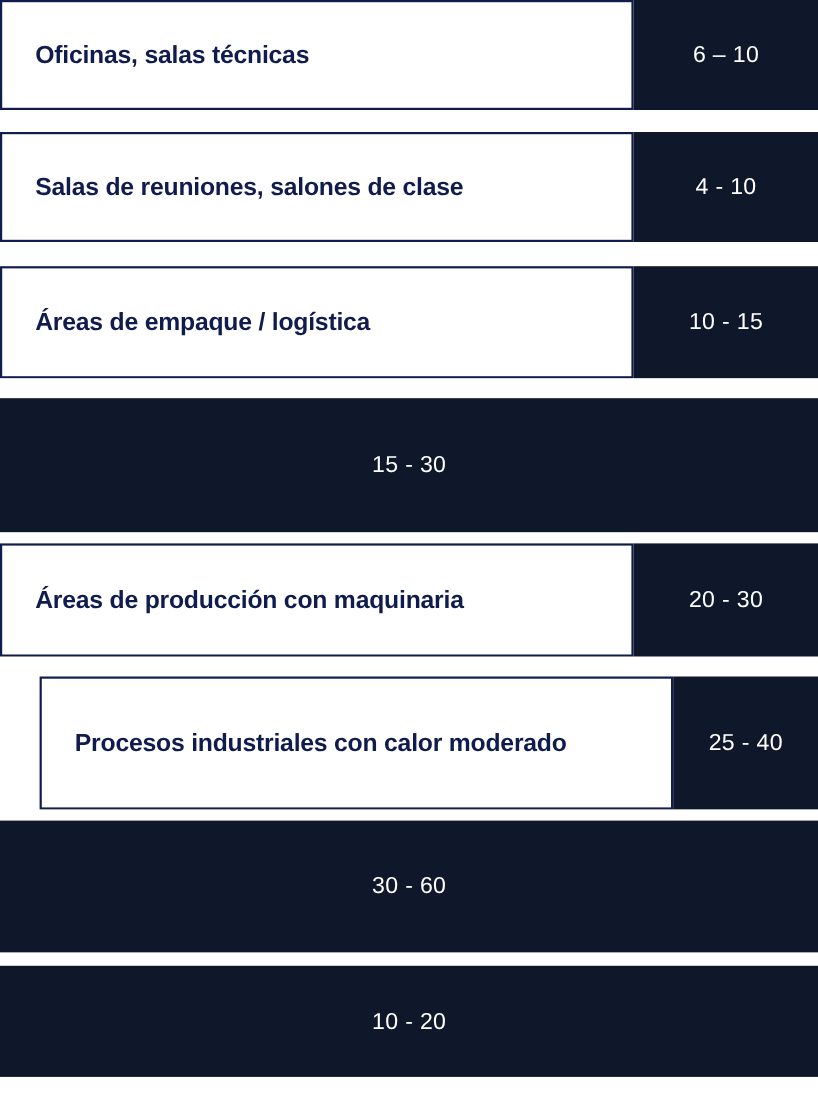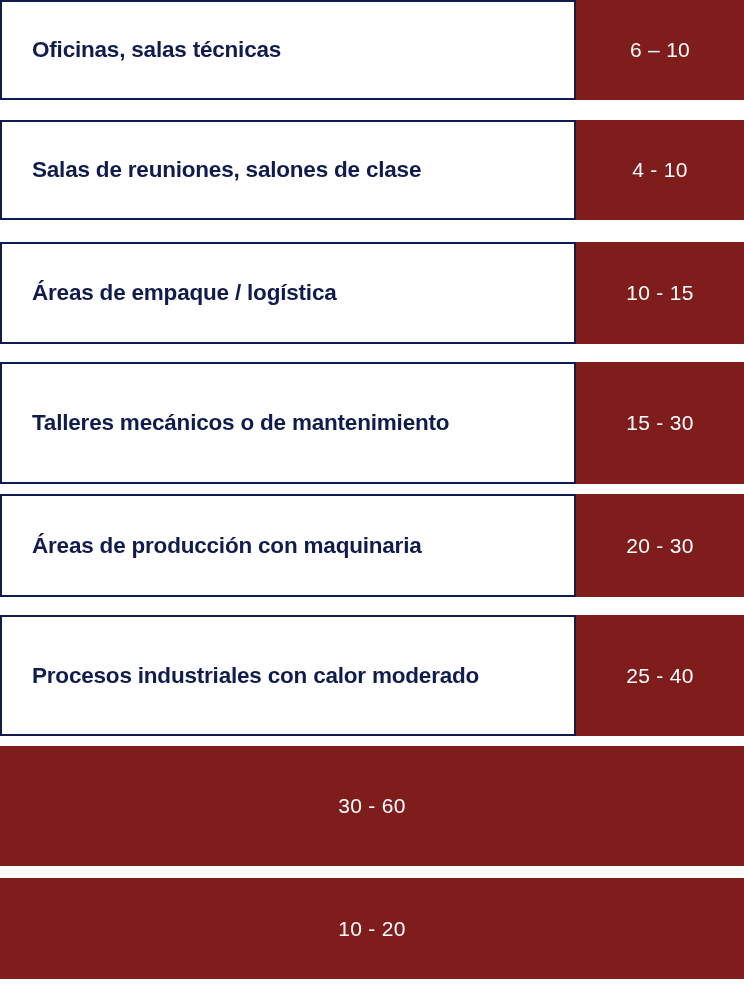--- a/index.html
+++ b/index.html
@@ -43,21 +43,21 @@
     padding: 0 18px 0 30px;
     color: #111c4e;
     font-size: 22.5px;
     font-weight: 700;
     line-height: 1.32;
     letter-spacing: -0.2px;
   }
   .cell-value {
     flex: 1 1 auto;
     box-sizing: border-box;
-    background: #7f1d1d;
+    background: #0f172a;
     color: #ffffff;
     display: flex;
     align-items: center;
     justify-content: center;
     font-size: 21px;
     font-weight: 400;
     letter-spacing: 0.3px;
   }
   .cell-label span,
   .cell-value span {
@@ -93,40 +93,37 @@
     <div class="cell-label">
       <span>Áreas de empaque / logística</span>
     </div>
     <div class="cell-value">
       <span>10 - 15</span>
     </div>
   </div>
   <div class="row-gap" style="height:18px;"></div>
 
   <div class="row" style="height:122px;">
-    <div class="cell-label">
-      <span>Talleres mecánicos o de mantenimiento</span>
-    </div>
     <div class="cell-value">
       <span>15 - 30</span>
     </div>
   </div>
   <div class="row-gap" style="height:10px;"></div>
 
   <div class="row" style="height:103px;">
     <div class="cell-label">
       <span>Áreas de producción con maquinaria</span>
     </div>
     <div class="cell-value">
       <span>20 - 30</span>
     </div>
   </div>
   <div class="row-gap" style="height:18px;"></div>
 
-  <div class="row" style="height:121px;">
+  <div class="row" style="height:121px;padding-left:36px;">
     <div class="cell-label">
       <span>Procesos industriales con calor moderado</span>
     </div>
     <div class="cell-value">
       <span>25 - 40</span>
     </div>
   </div>
   <div class="row-gap" style="height:10px;"></div>
 
   <div class="row" style="height:120px;">

